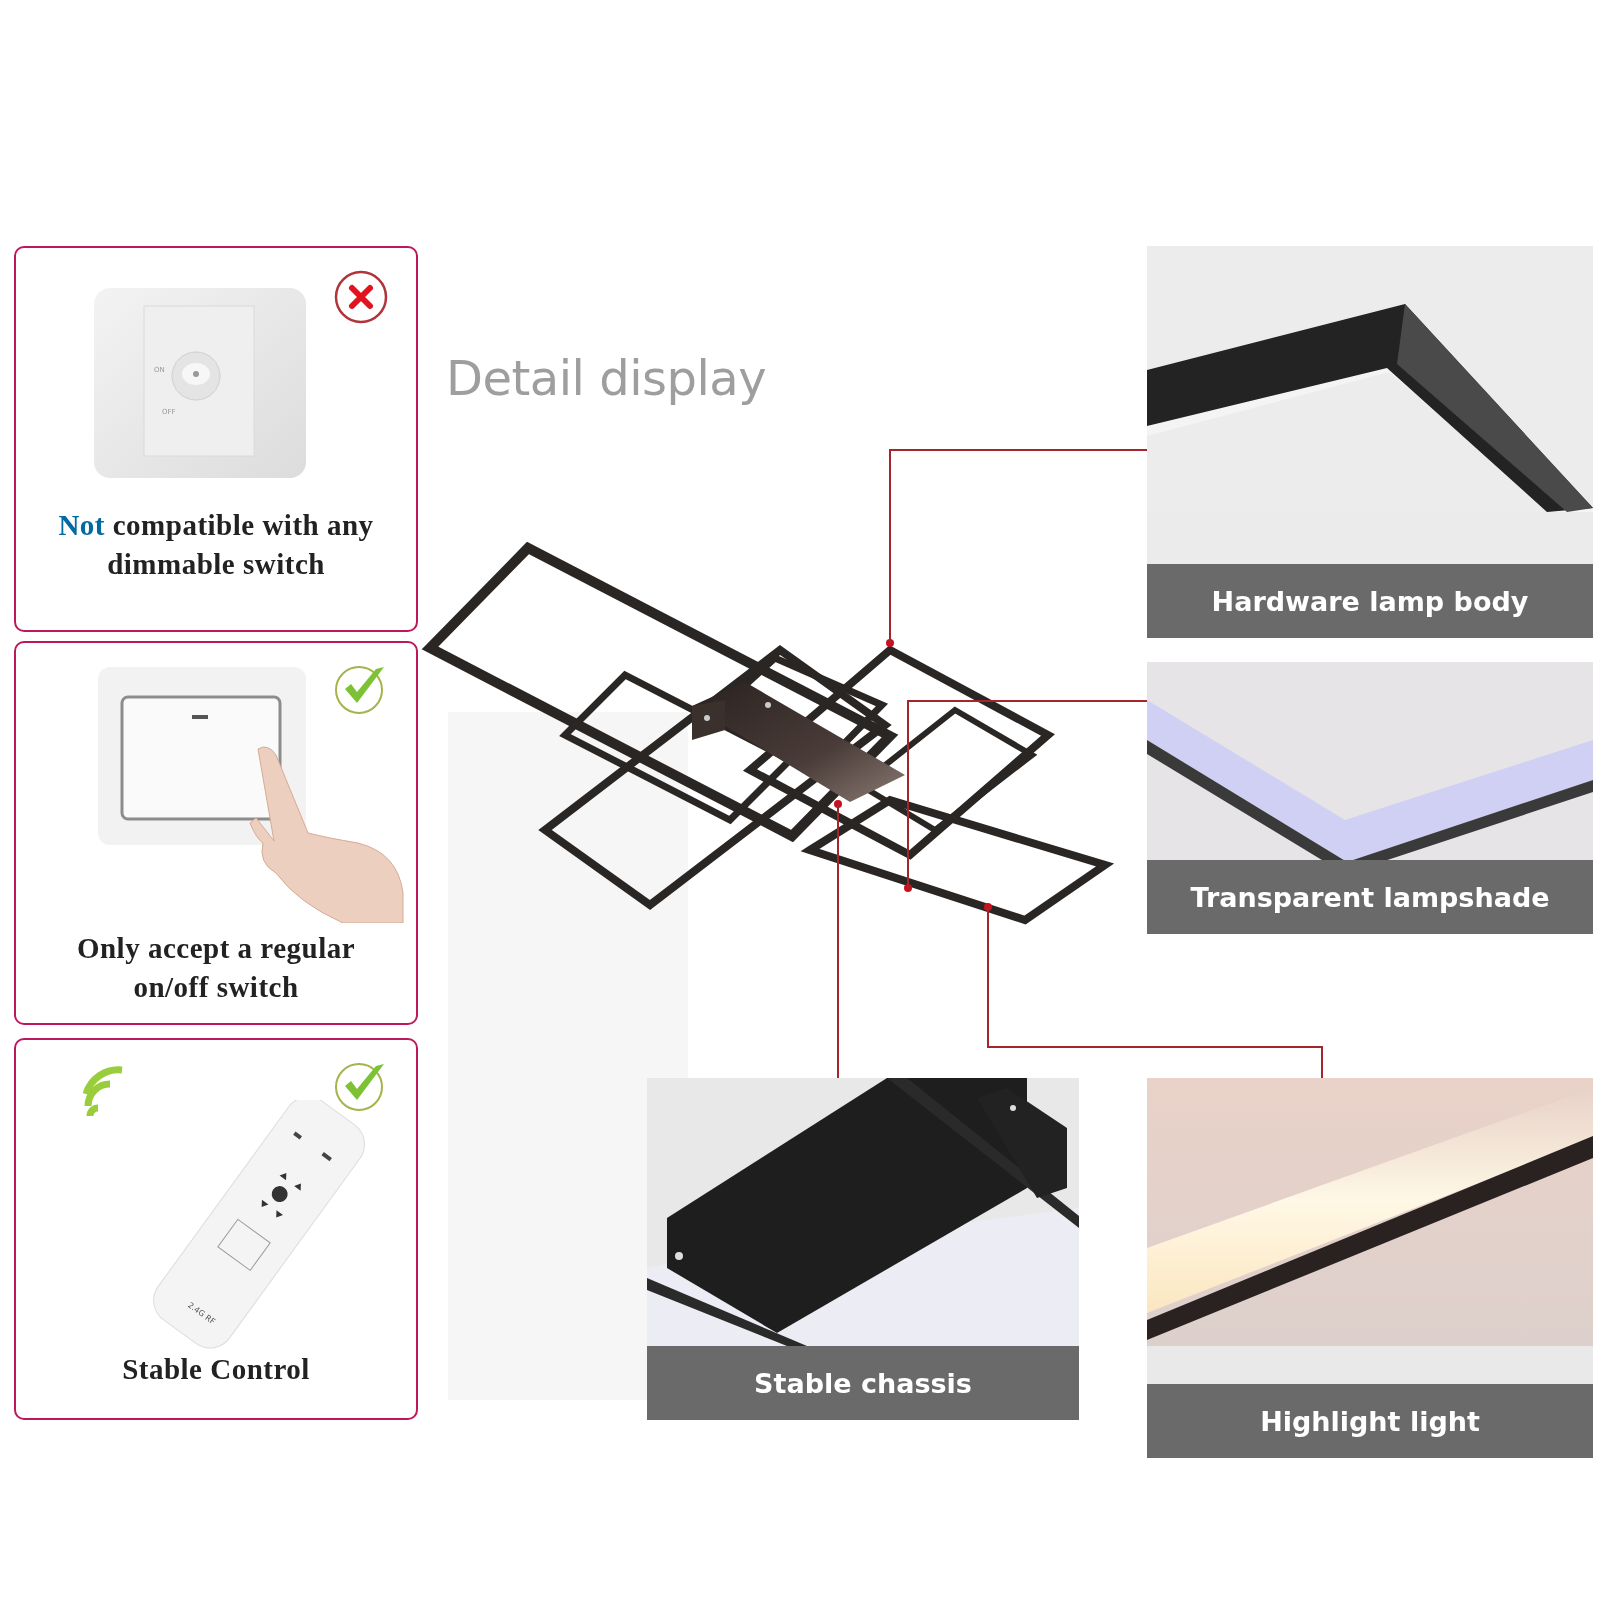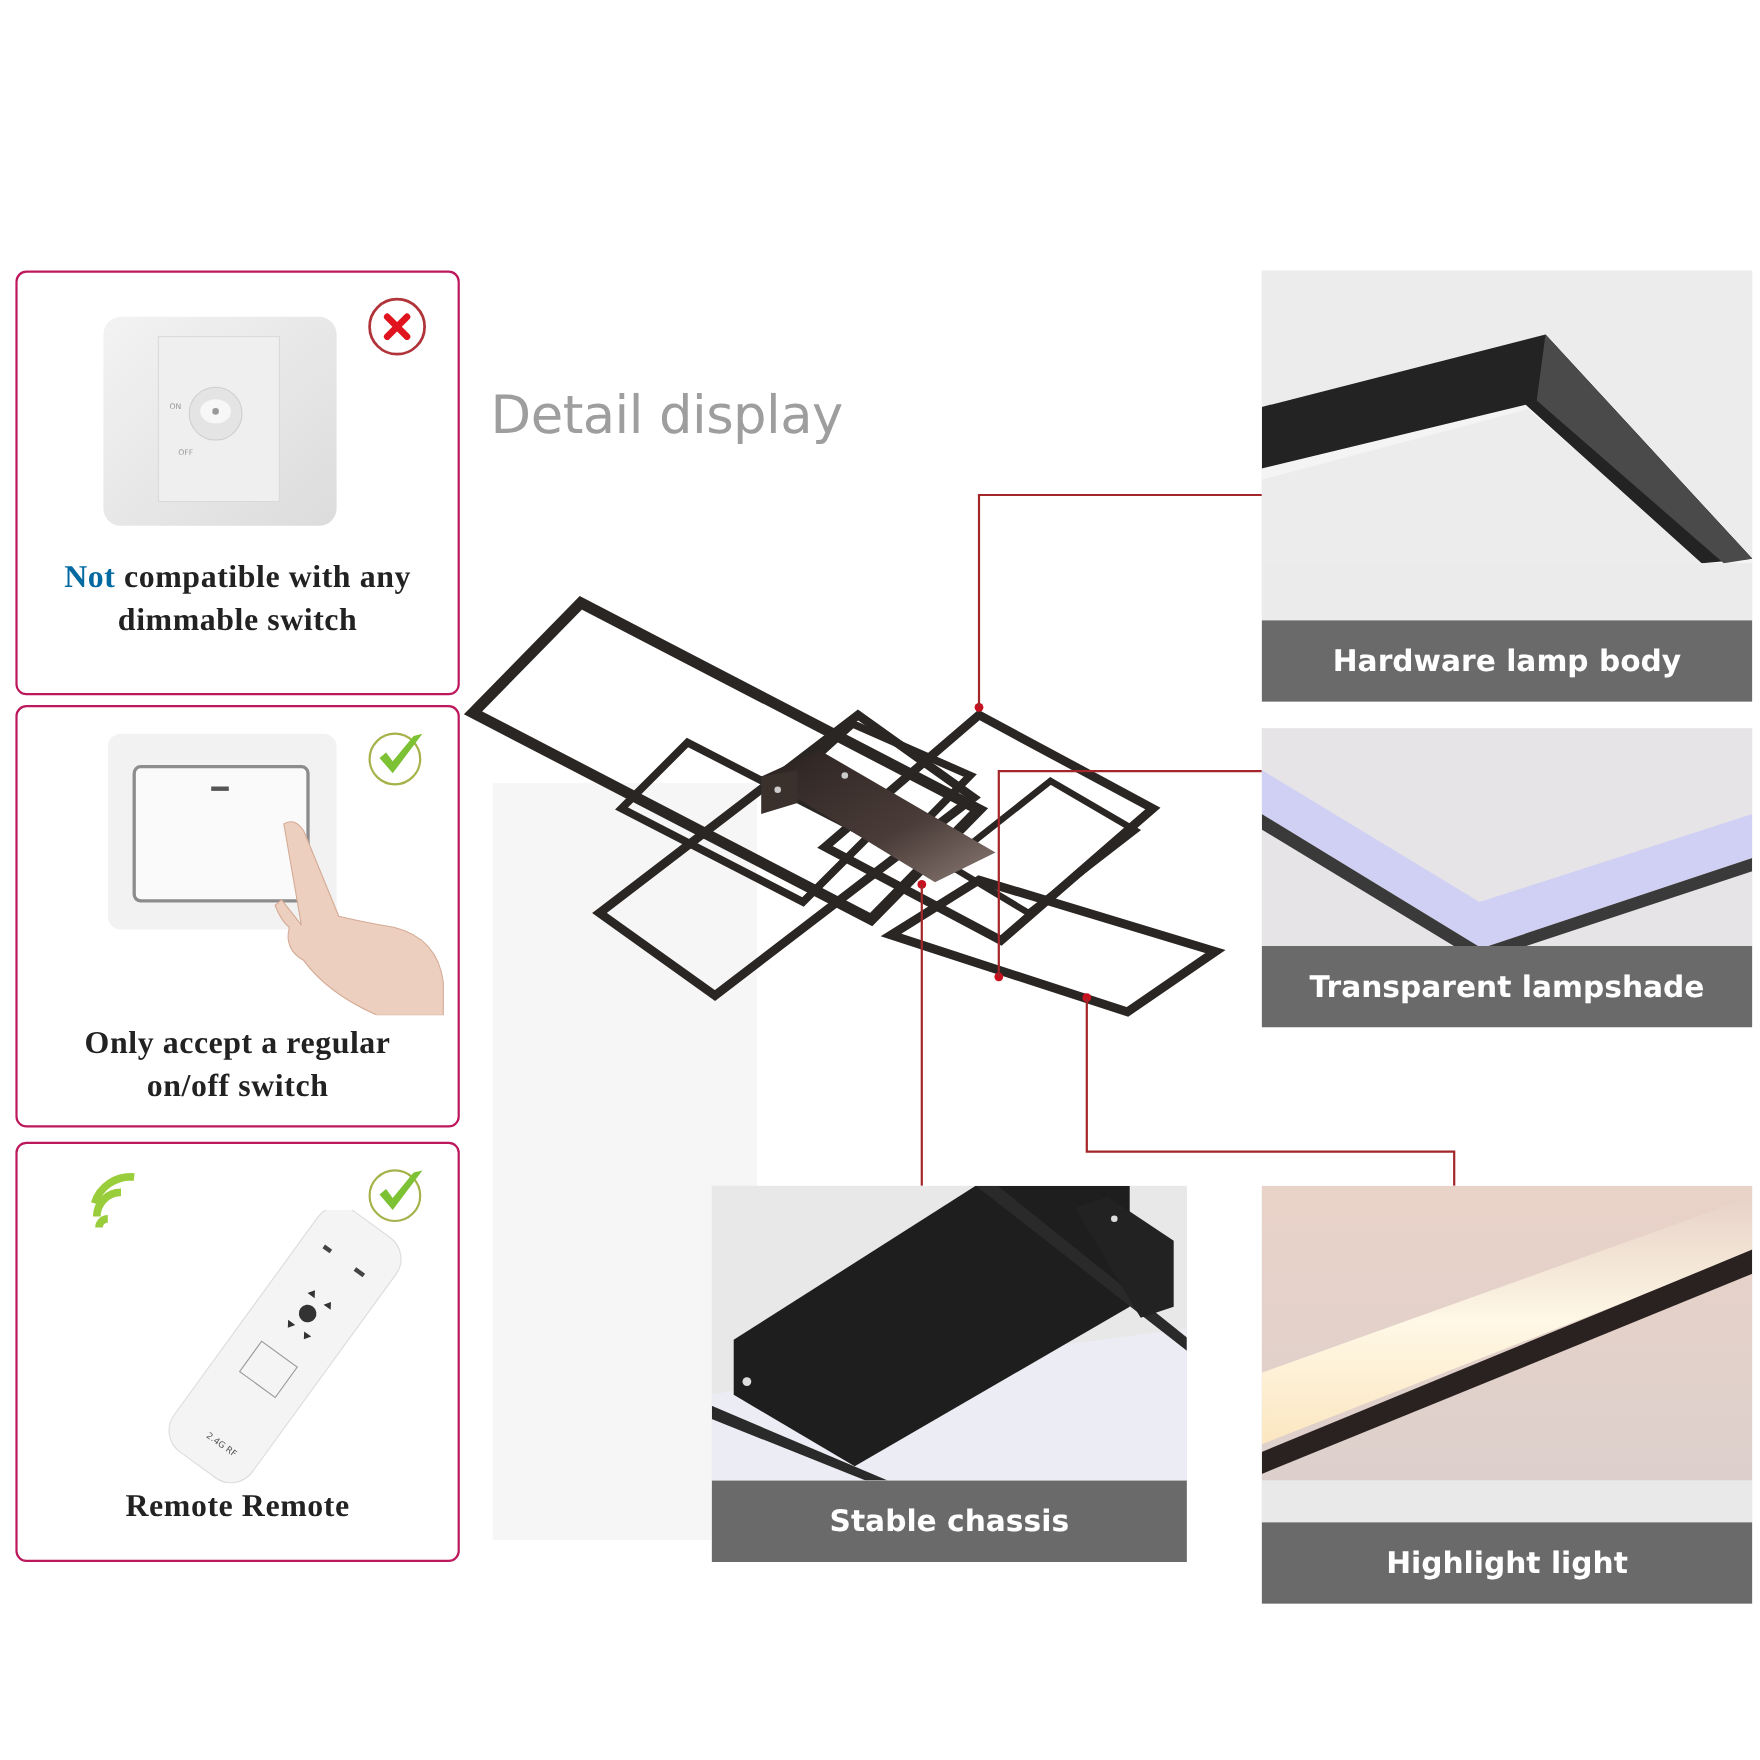--- a/index.html
+++ b/index.html
@@ -105,21 +105,21 @@
     <g transform="rotate(36 145 130)">
       <rect x="95" y="-10" width="88" height="270" rx="24" fill="#f4f4f4" stroke="#dcdcdc"></rect>
       <circle cx="139" cy="90" r="8" fill="#333"></circle>
       <path d="M128 75 l4 -6 l4 6z M146 75 l4 -6 l4 6z M128 105 l4 6 l4 -6z M146 105 l4 6 l4 -6z" fill="#333"></path>
       <rect x="115" y="30" width="8" height="4" fill="#444"></rect>
       <rect x="150" y="30" width="10" height="4" fill="#444"></rect>
       <rect x="120" y="135" width="40" height="34" fill="none" stroke="#999" stroke-width="1"></rect>
       <text x="130" y="235" font-size="8" fill="#555" font-family="DejaVu Sans, sans-serif">2.4G RF</text>
     </g>
   </svg>
-  <div class="caption" style="top:310px;">Remote Remote</div>
+  <div class="caption" style="top:310px;">Stable Control</div>
 </div>
 
 <svg style="position:absolute;left:420px;top:540px;" width="720" height="420" viewBox="0 0 720 420">
   <defs>
     <linearGradient id="chassisG" x1="0" y1="0" x2="1" y2="1">
       <stop offset="0" stop-color="#2a2220"></stop>
         <stop offset="0.6" stop-color="#4a3c38"></stop>
         <stop offset="1" stop-color="#8a7a74"></stop>
     </linearGradient>
   </defs>

